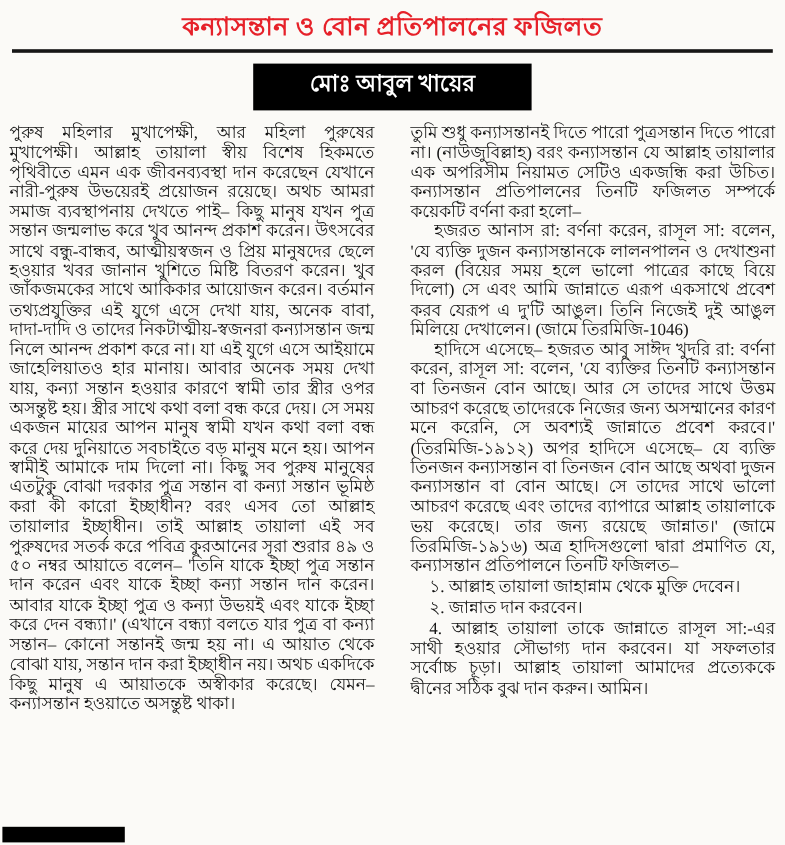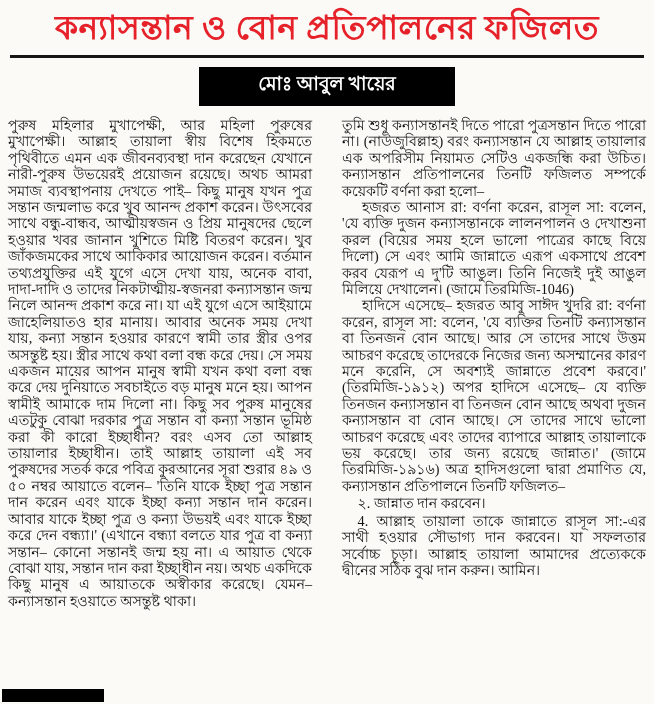--- a/index.html
+++ b/index.html
@@ -8,35 +8,35 @@
     background: #fbfaf7;
     color: #121212;
     font-family: "Liberation Serif", "DejaVu Serif", serif;
     position: relative;
     overflow: hidden;
   }
   .page { padding: 10px 8px 0 8px; position: relative; height: 100%; }
 
   .title {
     color: #e62129;
-    font-size: 33px;
+    font-size: 21px;
     font-weight: bold;
     text-align: center;
     line-height: 1.15;
     letter-spacing: 0.5px;
   }
   .title-rule {
     height: 3px;
     background: #161616;
     margin: 7px 2px 9px 2px;
   }
   .byline-bar {
     background: #000000;
     color: #ffffff;
-    width: 256px;
+    width: 232px;
     margin: 0 auto;
     text-align: center;
     font-size: 19px;
     font-weight: bold;
     padding: 2px 0 5px 0;
   }
 
   .columns {
     display: flex;
     gap: 30px;
@@ -75,20 +75,21 @@
   <div class="columns">
 
     <div class="col">
       <p class="no-indent">পুরুষ মহিলার মুখাপেক্ষী, আর মহিলা পুরুষের মুখাপেক্ষী। আল্লাহ তায়ালা স্বীয় বিশেষ হিকমতে পৃথিবীতে এমন এক জীবনব্যবস্থা দান করেছেন যেখানে নারী-পুরুষ উভয়েরই প্রয়োজন রয়েছে। অথচ আমরা সমাজ ব্যবস্থাপনায় দেখতে পাই– কিছু মানুষ যখন পুত্র সন্তান জন্মলাভ করে খুব আনন্দ প্রকাশ করেন। উৎসবের সাথে বন্ধু-বান্ধব, আত্মীয়স্বজন ও প্রিয় মানুষদের ছেলে হওয়ার খবর জানান খুশিতে মিষ্টি বিতরণ করেন। খুব জাঁকজমকের সাথে আকিকার আয়োজন করেন। বর্তমান তথ্যপ্রযুক্তির এই যুগে এসে দেখা যায়, অনেক বাবা, দাদা-দাদি ও তাদের নিকটাত্মীয়-স্বজনরা কন্যাসন্তান জন্ম নিলে আনন্দ প্রকাশ করে না। যা এই যুগে এসে আইয়ামে জাহেলিয়াতও হার মানায়। আবার অনেক সময় দেখা যায়, কন্যা সন্তান হওয়ার কারণে স্বামী তার স্ত্রীর ওপর অসন্তুষ্ট হয়। স্ত্রীর সাথে কথা বলা বন্ধ করে দেয়। সে সময় একজন মায়ের আপন মানুষ স্বামী যখন কথা বলা বন্ধ করে দেয় দুনিয়াতে সবচাইতে বড় মানুষ মনে হয়। আপন স্বামীই আমাকে দাম দিলো না। কিছু সব পুরুষ মানুষের এতটুকু বোঝা দরকার পুত্র সন্তান বা কন্যা সন্তান ভূমিষ্ঠ করা কী কারো ইচ্ছাধীন? বরং এসব তো আল্লাহ তায়ালার ইচ্ছাধীন। তাই আল্লাহ তায়ালা এই সব পুরুষদের সতর্ক করে পবিত্র কুরআনের সূরা শুরার ৪৯ ও ৫০ নম্বর আয়াতে বলেন– 'তিনি যাকে ইচ্ছা পুত্র সন্তান দান করেন এবং যাকে ইচ্ছা কন্যা সন্তান দান করেন। আবার যাকে ইচ্ছা পুত্র ও কন্যা উভয়ই এবং যাকে ইচ্ছা করে দেন বন্ধ্যা।' (এখানে বন্ধ্যা বলতে যার পুত্র বা কন্যা সন্তান– কোনো সন্তানই জন্ম হয় না। এ আয়াত থেকে বোঝা যায়, সন্তান দান করা ইচ্ছাধীন নয়। অথচ একদিকে কিছু মানুষ এ আয়াতকে অস্বীকার করেছে। যেমন– কন্যাসন্তান হওয়াতে অসন্তুষ্ট থাকা।</p>
     </div>
 
     <div class="col">
       <p class="no-indent">তুমি শুধু কন্যাসন্তানই দিতে পারো পুত্রসন্তান দিতে পারো না। (নাউজুবিল্লাহ) বরং কন্যাসন্তান যে আল্লাহ তায়ালার এক অপরিসীম নিয়ামত সেটিও একজন্ধি করা উচিত। কন্যাসন্তান প্রতিপালনের তিনটি ফজিলত সম্পর্কে কয়েকটি বর্ণনা করা হলো–</p>
       <p>হজরত আনাস রা: বর্ণনা করেন, রাসূল সা: বলেন, 'যে ব্যক্তি দুজন কন্যাসন্তানকে লালনপালন ও দেখাশুনা করল (বিয়ের সময় হলে ভালো পাত্রের কাছে বিয়ে দিলো) সে এবং আমি জান্নাতে এরূপ একসাথে প্রবেশ করব যেরূপ এ দু'টি আঙুল। তিনি নিজেই দুই আঙুল মিলিয়ে দেখালেন। (জামে তিরমিজি-1046)</p>
       <p>হাদিসে এসেছে– হজরত আবু সাঈদ খুদরি রা: বর্ণনা করেন, রাসূল সা: বলেন, 'যে ব্যক্তির তিনটি কন্যাসন্তান বা তিনজন বোন আছে। আর সে তাদের সাথে উত্তম আচরণ করেছে তাদেরকে নিজের জন্য অসম্মানের কারণ মনে করেনি, সে অবশ্যই জান্নাতে প্রবেশ করবে।' (তিরমিজি-১৯১২) অপর হাদিসে এসেছে– যে ব্যক্তি তিনজন কন্যাসন্তান বা তিনজন বোন আছে অথবা দুজন কন্যাসন্তান বা বোন আছে। সে তাদের সাথে ভালো আচরণ করেছে এবং তাদের ব্যাপারে আল্লাহ তায়ালাকে ভয় করেছে। তার জন্য রয়েছে জান্নাত।' (জামে তিরমিজি-১৯১৬) অত্র হাদিসগুলো দ্বারা প্রমাণিত যে, কন্যাসন্তান প্রতিপালনে তিনটি ফজিলত–</p>
+      <p class="list-item">১. আল্লাহ তায়ালা জাহান্নাম থেকে মুক্তি দেবেন।</p>
       <p class="list-item">২. জান্নাত দান করবেন।</p>
       <p class="list-item">4. আল্লাহ তায়ালা তাকে জান্নাতে রাসূল সা:-এর সাথী হওয়ার সৌভাগ্য দান করবেন। যা সফলতার সর্বোচ্চ চূড়া। আল্লাহ তায়ালা আমাদের প্রত্যেককে দ্বীনের সঠিক বুঝ দান করুন। আমিন।</p>
     </div>
 
   </div>
 
   <div class="footer-mark"></div>
 
 </div>
 

